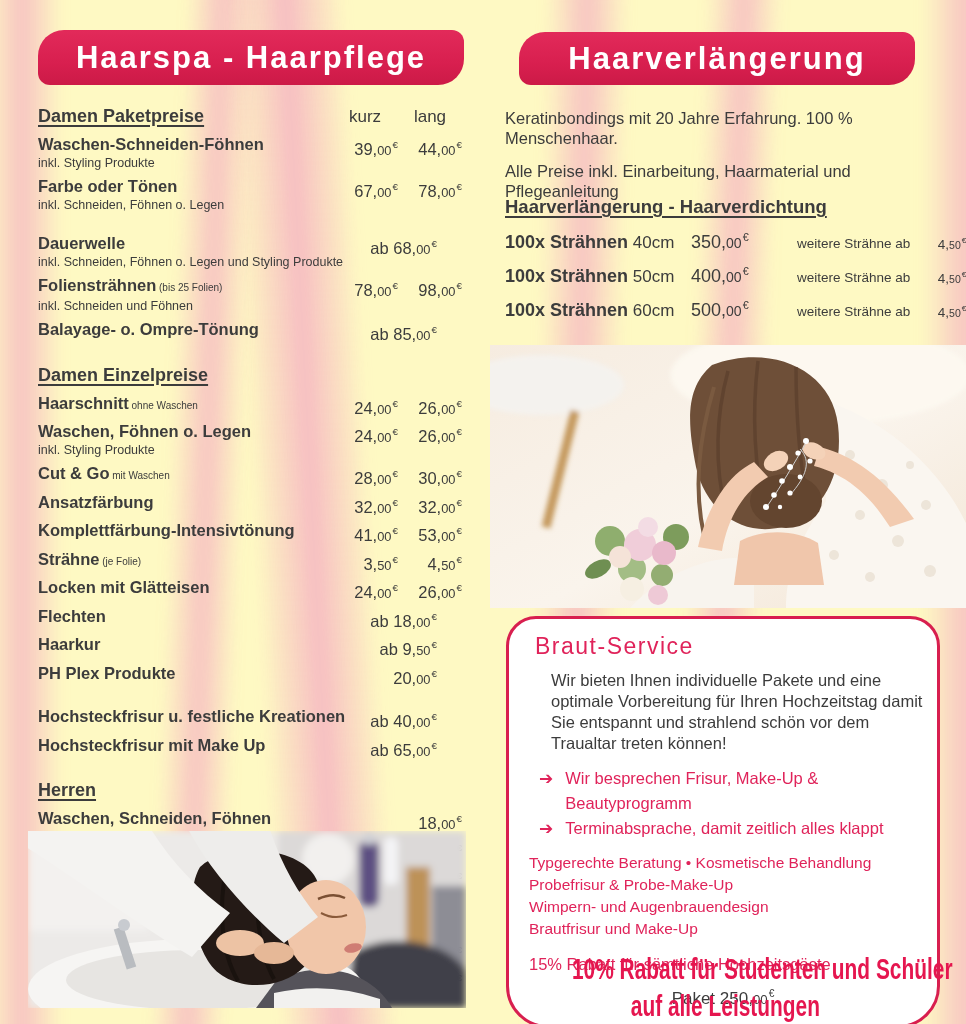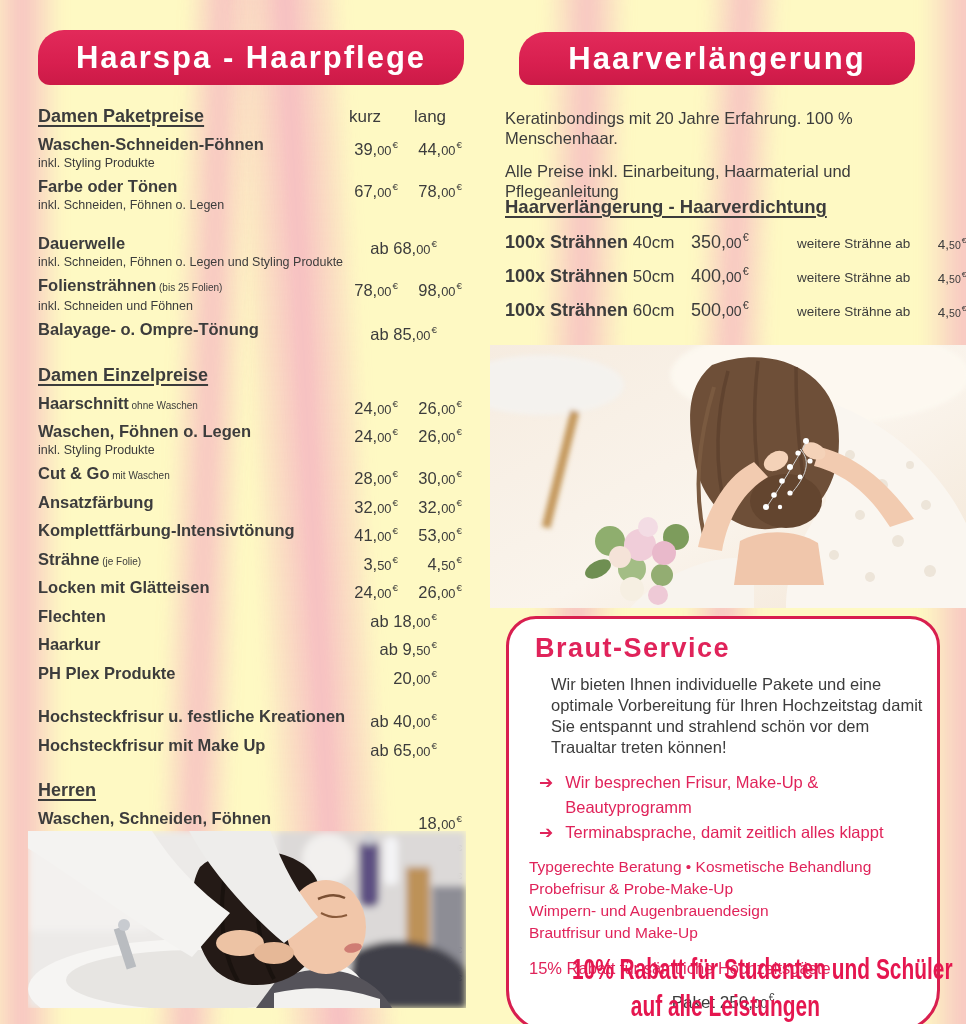--- a/index.html
+++ b/index.html
@@ -58,21 +58,21 @@
   .ext-extra{text-align:right;font-size:13.5px;white-space:nowrap;}
 
   
   .salon-photo{position:absolute;left:28px;top:831px;width:438px;height:177px;}
   .bride-photo{position:absolute;left:490px;top:345px;width:476px;height:263px;}
 
   
   .braut-box{position:absolute;left:506px;top:616px;width:434px;box-sizing:border-box;
     background:#fff;border:3px solid var(--crimson,#d81f4f);border-radius:30px 30px 42px 42px;
     padding:12px 20px 16px;}
-  .braut-heading{color:var(--accent,#e0235a);font-weight:bold;font-size:27px;letter-spacing:1.5px;margin:2px 0 10px 6px;}
+  .braut-heading{color:var(--accent,#e0235a);font-weight:normal;font-size:23px;letter-spacing:1.5px;margin:2px 0 10px 6px;}
   .braut-para{margin:0 0 12px 22px;width:382px;font-size:16.5px;line-height:21px;color:var(--ink,#3c3c3c);}
   .braut-bullets{margin-left:10px;}
   .bullet-line{display:flex;align-items:baseline;color:var(--accent,#e0235a);font-size:16.5px;line-height:25px;}
   .arrow{font-family:"DejaVu Sans",sans-serif;font-weight:bold;font-size:17px;margin-right:12px;}
   .braut-services{margin-top:11px;color:var(--accent,#e0235a);font-size:15.5px;line-height:22px;}
   .braut-discount{margin-top:15px;color:var(--accent,#e0235a);font-size:16.5px;}
   .braut-paket{margin-top:14px;text-align:center;font-size:17px;color:var(--ink,#3c3c3c);}
 
   
   .slogan{position:absolute;left:498px;top:953px;width:454px;text-align:center;color:var(--slogan,#e5164f);}

